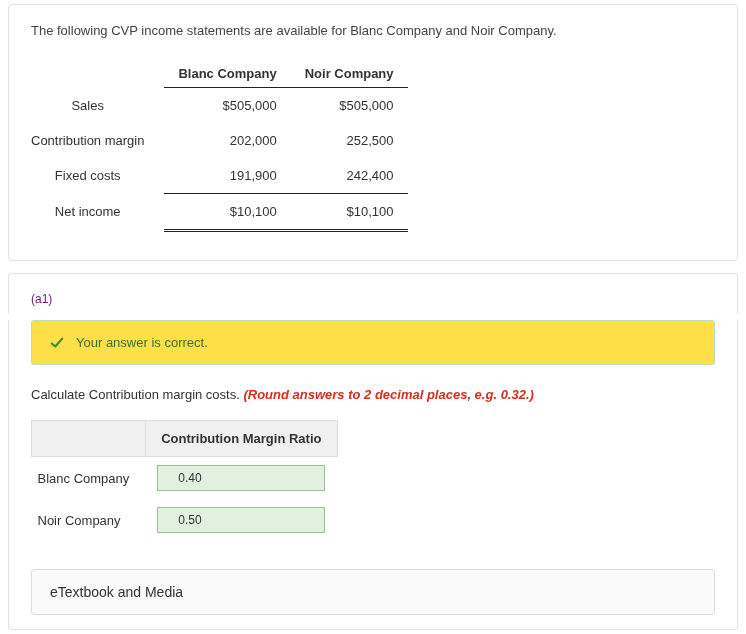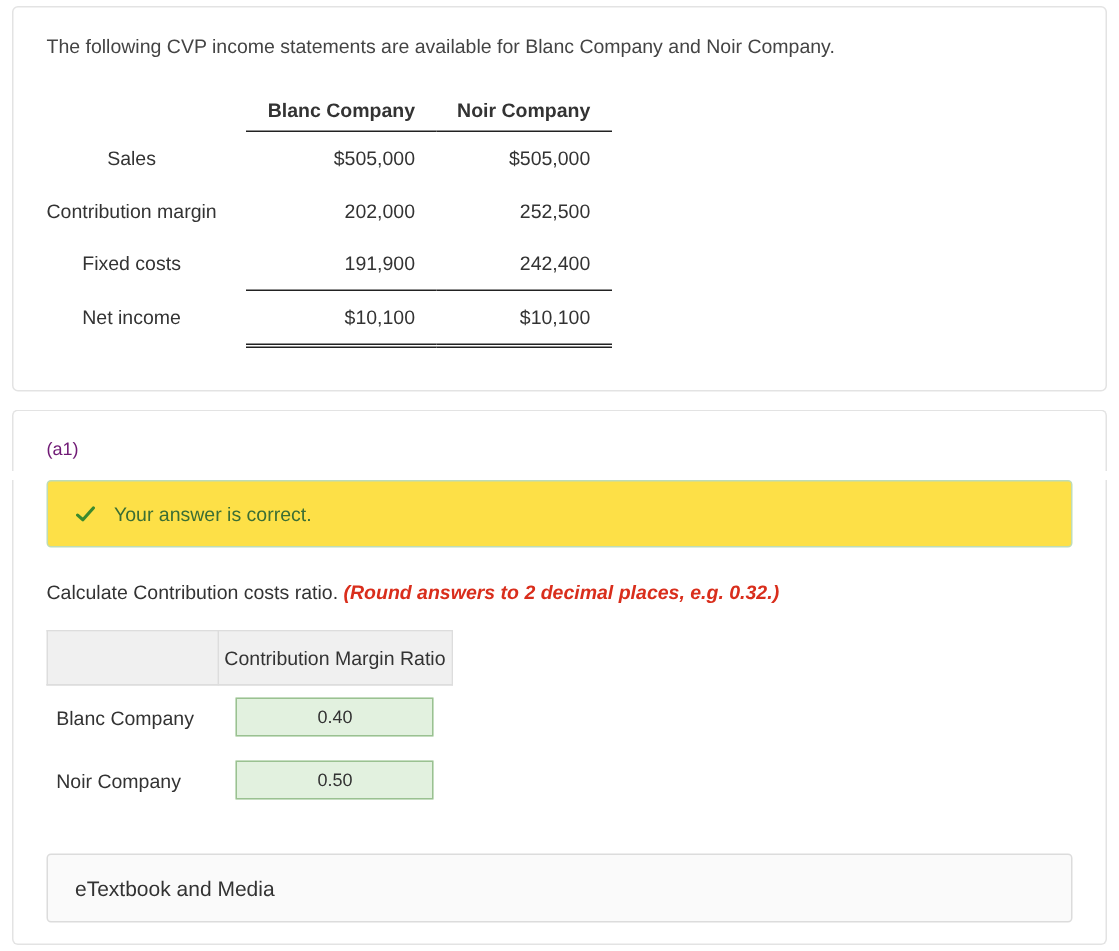--- a/index.html
+++ b/index.html
@@ -106,41 +106,41 @@
     font-style: italic;
     font-weight: 600;
   }
   table.ratio {
     border-collapse: collapse;
     font-size: 13px;
   }
   table.ratio th {
     background: #f0f0f0;
     border: 1px solid #ddd;
-    font-weight: 400;
+    font-weight: 700;
     padding: 10px 1px;
     text-align: center;
   }
   table.ratio th.empty {
     background: #f0f0f0;
     border: 1px solid #ddd;
   }
   table.ratio td.rowlabel {
     padding: 12px 16px 12px 6px;
     text-align: left;
     white-space: nowrap;
   }
   table.ratio td.inputcell {
     padding: 8px 12px;
     text-align: center;
   }
   .ans-input {
-    width: 132px;
-    padding: 5px 6px;
-    text-align: center;
+    width: 168px;
+    padding: 5px 20px;
+    text-align: left;
     font-size: 12px;
     font-family: inherit;
     background: #e2f1df;
     border: 1px solid #9ac191;
     color: #333;
   }
   .etext-btn {
     display: block;
     width: 100%;
     text-align: left;
@@ -199,21 +199,21 @@
 <div class="answer-box">
 
   <div class="correct-banner">
     <svg class="check-icon" viewBox="0 0 16 16">
       <path d="M2 8.5 L6 12 L14 3" stroke="#3b8a2e" stroke-width="2.4" fill="none" stroke-linecap="round" stroke-linejoin="round"></path>
     </svg>
     <span>Your answer is correct.</span>
   </div>
 
   <div class="instruction">
-    <span>Calculate Contribution costs ratio. </span><span class="hint">(Round answers to 2 decimal places, e.g. 0.32.)</span>
+    <span>Calculate Contribution margin costs. </span><span class="hint">(Round answers to 2 decimal places, e.g. 0.32.)</span>
   </div>
 
   <table class="ratio">
     <thead>
       <tr>
         <th class="empty"></th>
         <th>Contribution Margin Ratio</th>
       </tr>
     </thead>
     <tbody>

